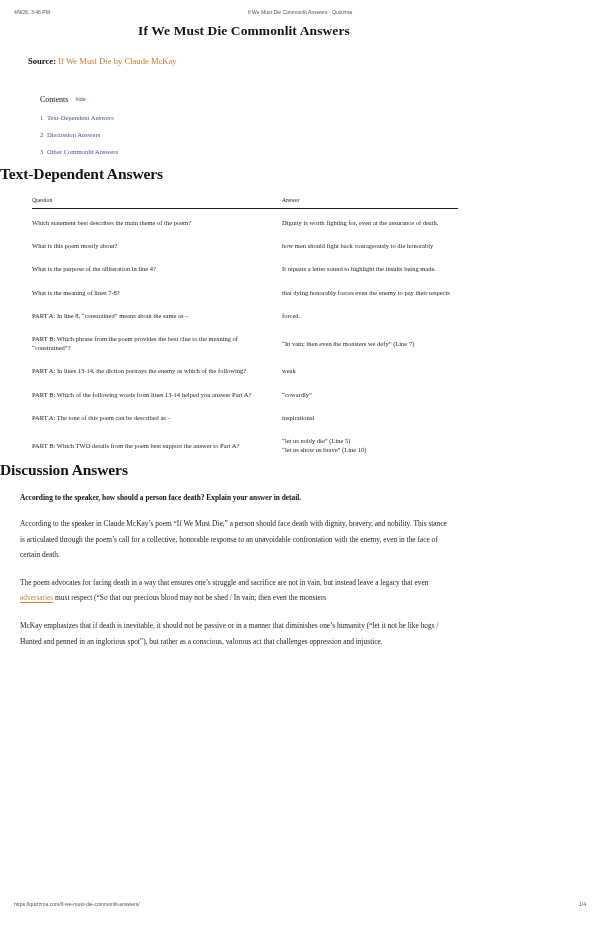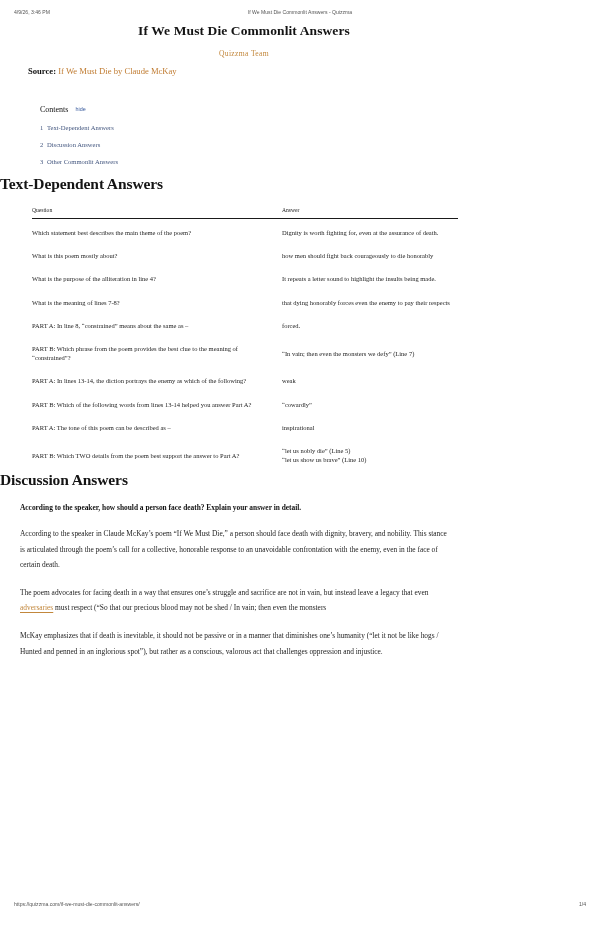--- a/index.html
+++ b/index.html
@@ -87,21 +87,21 @@
     font-size: 8px;
     color: #333;
   }
   a.tan-link {
     color: #c2873c;
     text-decoration: underline;
     text-underline-offset: 1.4px;
   }
 
   .source-line {
-    margin: 7px 0 0 0;
+    margin: 16px 0 0 0;
     padding-left: 28px;
     font-size: 8.6px;
     line-height: 12px;
   }
   .source-line .src-label {
     font-weight: bold;
     color: #111;
   }
   .source-line .src-link {
     color: #c07c32;
@@ -245,21 +245,20 @@
 
 <div class="print-header">
   <span class="ph-date">4/9/26, 3:46 PM</span>
   <span class="ph-title">If We Must Die Commonlit Answers - Quizzma</span>
 </div>
 
 <div class="page">
 
   <h1 class="doc-title">If We Must Die Commonlit Answers</h1>
 
-  <div class="byline">Quizzma Team</div>
 
 
   <div class="source-line">
     <span class="src-label">Source</span><span class="src-label">:</span>
     <a class="src-link" href="#">If We Must Die by Claude McKay</a>
   </div>
 
   <div class="toc">
     <div class="toc-head">
       <span class="toc-title">Contents</span><a class="toc-hide" href="#">hide</a>

